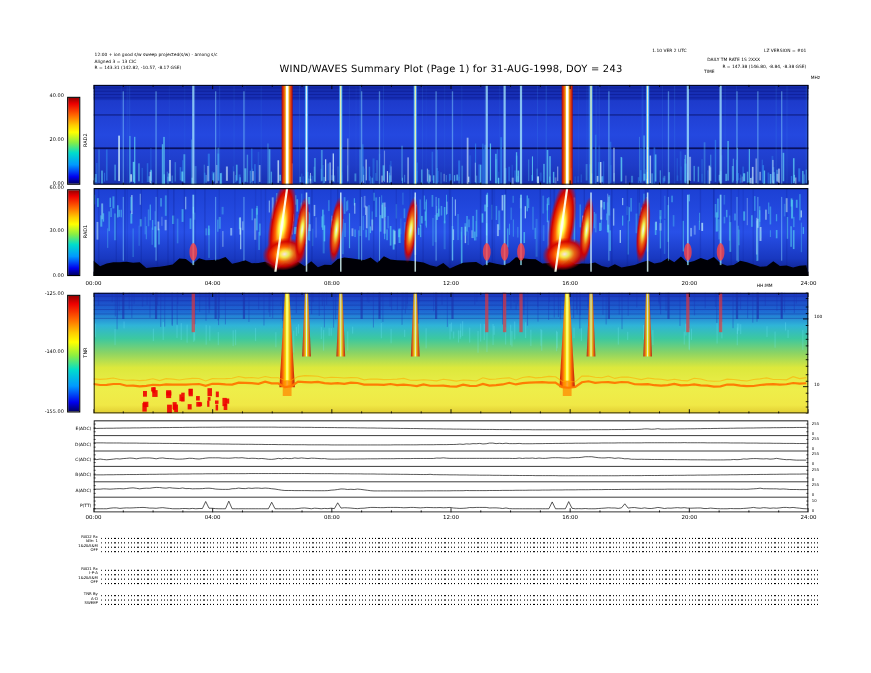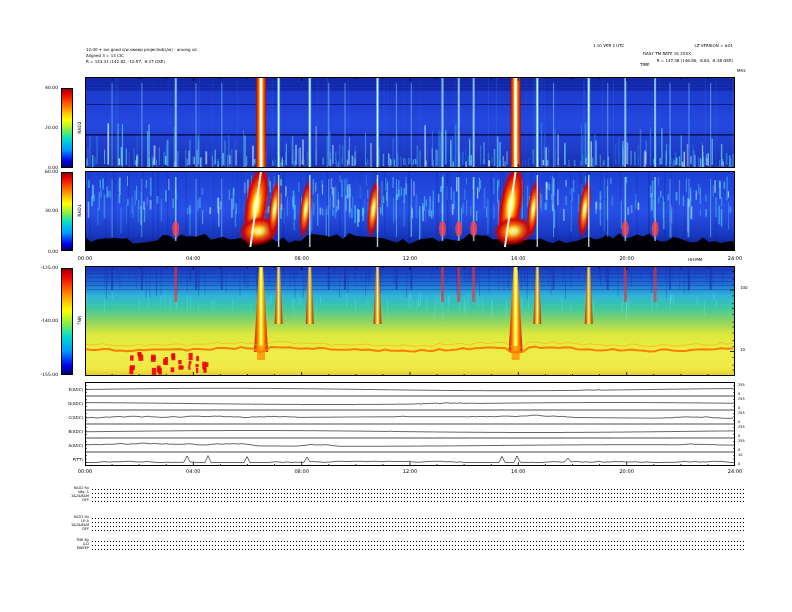--- a/index.html
+++ b/index.html
@@ -22,20 +22,21 @@
 </style>
 </head>
 <body>
 
 <div id="root">
 
   <div class="abs t4" style="left:86px;top:47px">12:00 + ion good s/w sweep projected(s/w) - among s/c</div>
   <div class="abs t4" style="left:86px;top:53px">Aligned 3 = 13 CIC</div>
   <div class="abs t4" style="left:86px;top:59px">R =  143.31 (142.82, -10.57, -8.17 GSE)</div>
 
+  <div class="abs title center" style="left:160px;top:58px;width:500px">WIND/WAVES Summary Plot (Page 1) for 31-AUG-1998, DOY = 243</div>
 
   <div class="abs t4" style="left:593px;top:43px">1.10 VER 2 UTC</div>
   <div class="abs t4 right" style="left:633px;top:43px;width:100px">LZ VERSION = #01</div>
   <div class="abs t4" style="left:643px;top:51px">DAILY TM RATE 1S 2XXX</div>
   <div class="abs t4 right" style="left:603px;top:58px;width:130px">R =  147.38 (146.80, -8.84, -8.38 GSE)</div>
   <div class="abs t4" style="left:640px;top:62px">TIME</div>
   <div class="abs t4" style="left:737px;top:68px">MHz</div>
 
   <div class="abs t45 right" style="left:25px;top:85px;width:33px">40.00</div>
   <div class="abs t45 right" style="left:25px;top:125px;width:33px">20.00</div>

